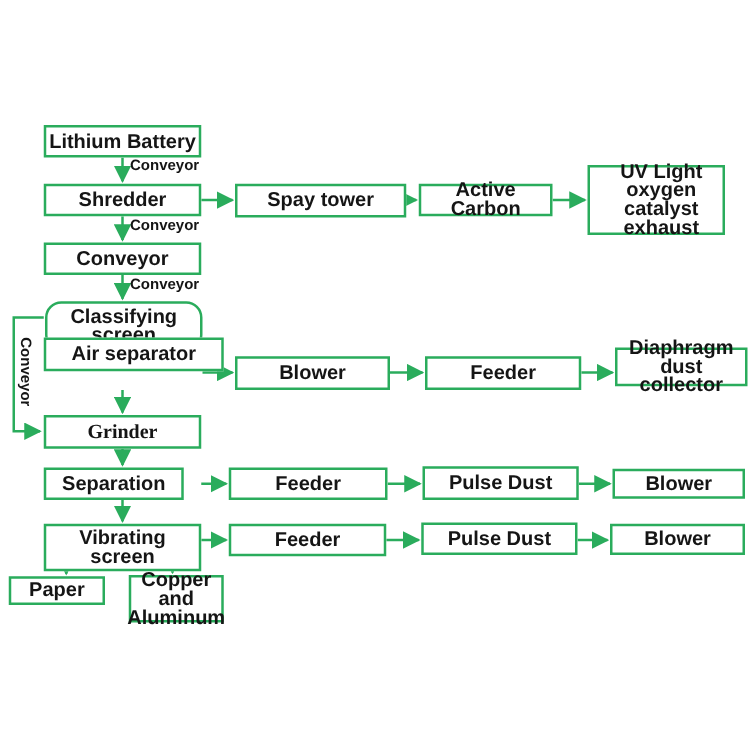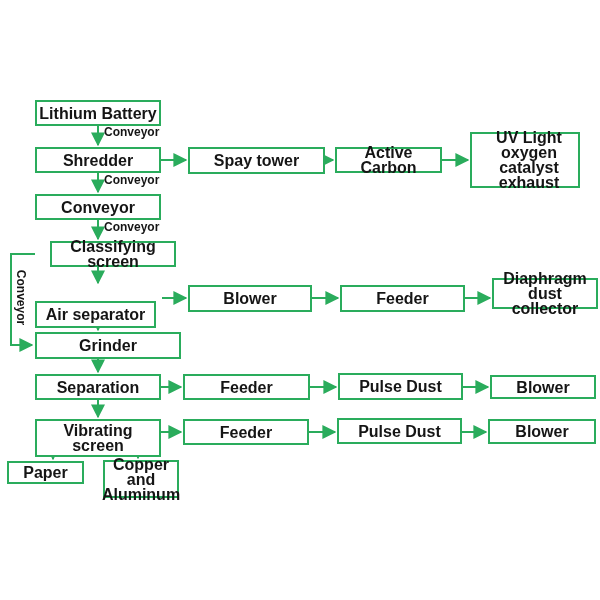--- a/index.html
+++ b/index.html
@@ -106,34 +106,34 @@
   <div class="node" style="left:188px; top:147px; width:137px; height:27px;">Spay tower</div>
 
   <div class="node" style="left:335px; top:147px; width:107px; height:26px;">Active Carbon</div>
 
   <div class="node align-left" style="left:470px; top:132px; width:110px; height:56px;">UV Light
 oxygen catalyst
 exhaust</div>
 
   <div class="node" style="left:35px; top:194px; width:126px; height:26px;">Conveyor</div>
 
-  <div class="node" style="left:50px; top:241px; width:126px; height:26px;">Classifying screen</div>
+  <div class="node" style="left:36px; top:241px; width:126px; height:40px;border-radius:13px;">Classifying screen</div>
 
-  <div class="node" style="left:35px; top:301px; width:121px; height:27px;">Air separator</div>
+  <div class="node" style="left:35px; top:270px; width:144px; height:27px;">Air separator</div>
 
   <div class="node" style="left:188px; top:285px; width:124px; height:27px;">Blower</div>
 
   <div class="node" style="left:340px; top:285px; width:125px; height:27px;">Feeder</div>
 
   <div class="node" style="left:492px; top:278px; width:106px; height:31px;">Diaphragm
 dust collector</div>
 
-  <div class="node" style="left:35px; top:332px; width:146px; height:27px;">Grinder</div>
+  <div class="node" style="left:35px; top:332px; width:126px; height:27px;font-family:Liberation Serif, serif;">Grinder</div>
 
-  <div class="node" style="left:35px; top:374px; width:126px; height:26px;">Separation</div>
+  <div class="node" style="left:35px; top:374px; width:112px; height:26px;">Separation</div>
 
   <div class="node" style="left:183px; top:374px; width:127px; height:26px;">Feeder</div>
 
   <div class="node" style="left:338px; top:373px; width:125px; height:27px;">Pulse Dust</div>
 
   <div class="node" style="left:490px; top:375px; width:106px; height:24px;">Blower</div>
 
   <div class="node" style="left:35px; top:419px; width:126px; height:38px;">Vibrating screen</div>
 
   <div class="node" style="left:183px; top:419px; width:126px; height:26px;">Feeder</div>

